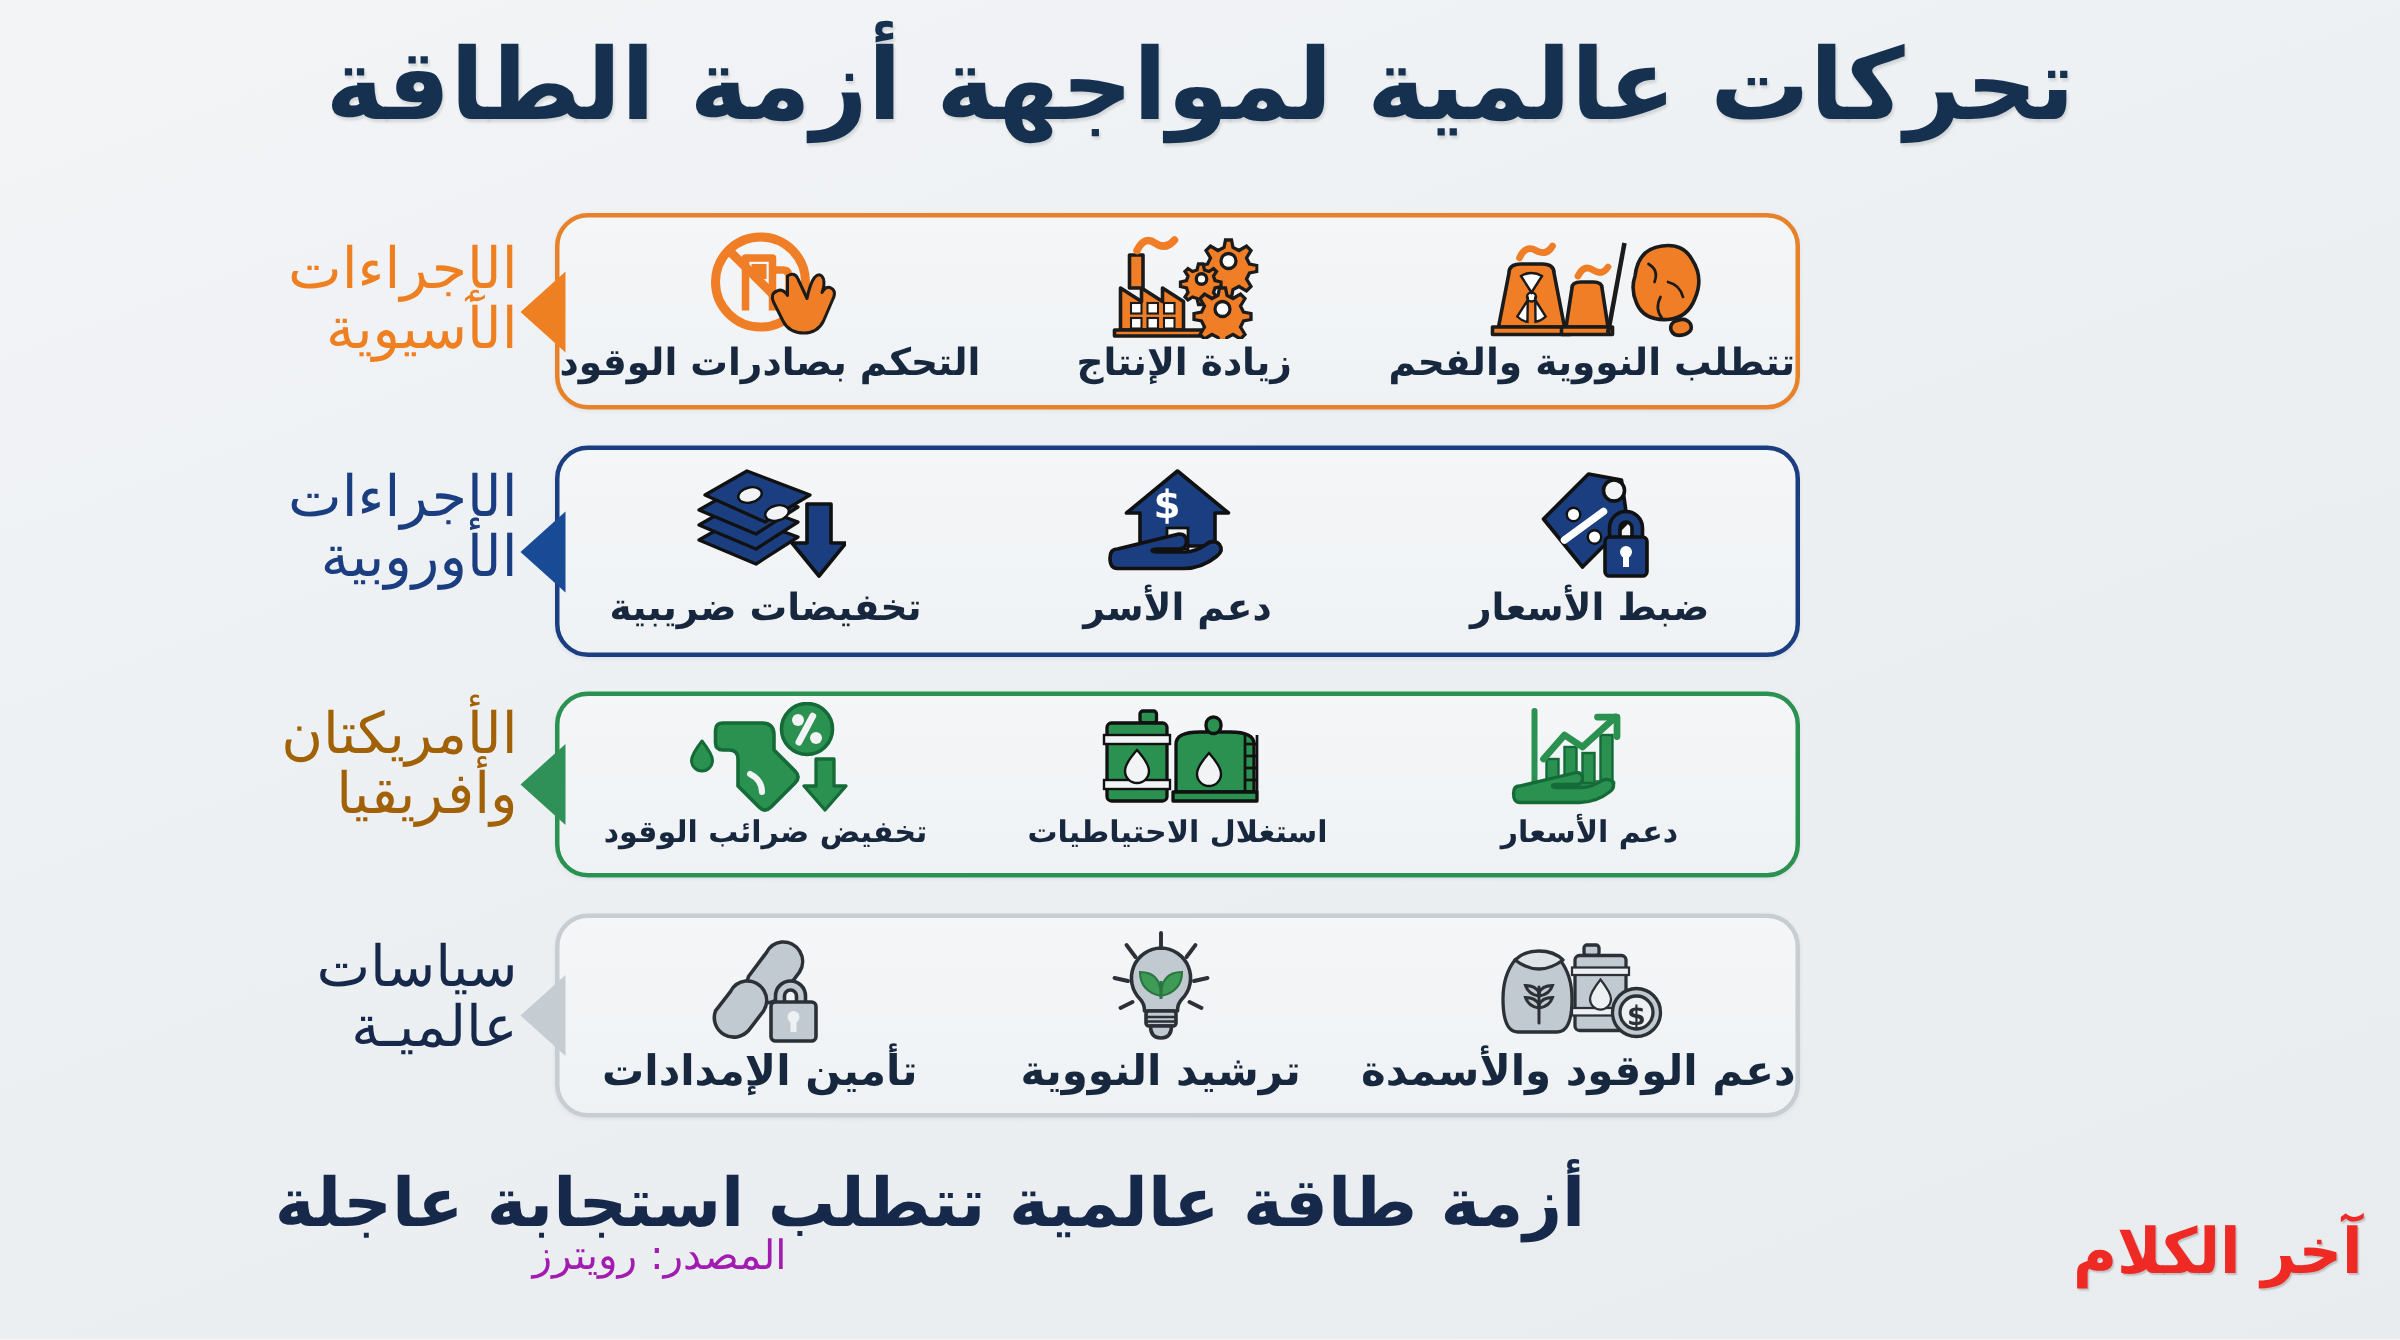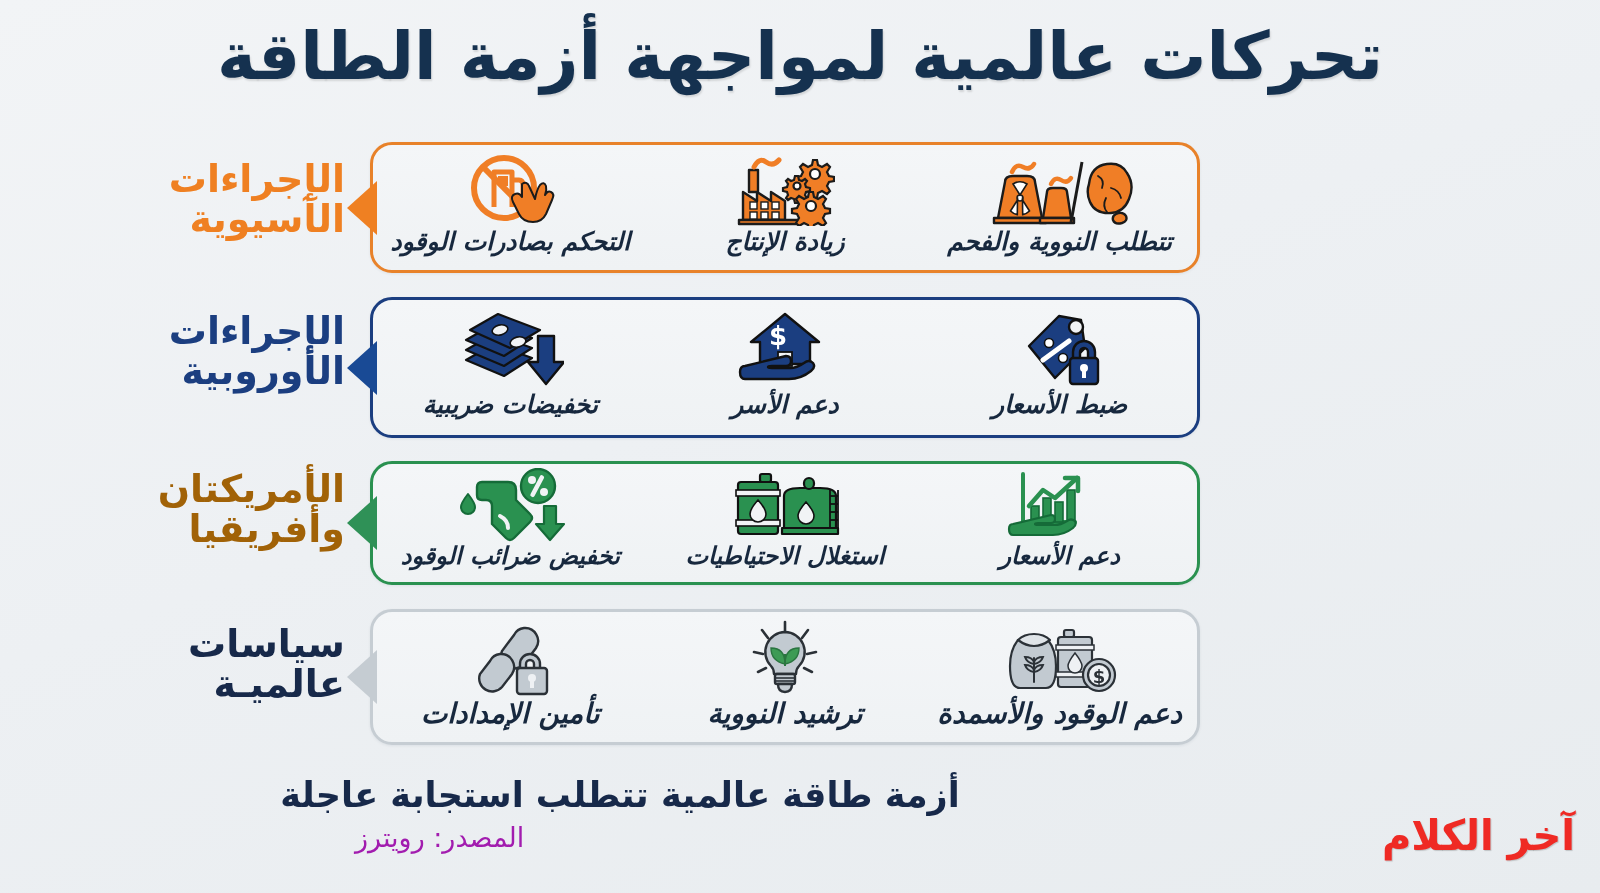--- a/index.html
+++ b/index.html
@@ -74,23 +74,22 @@
   .row-2 .icon-wrap { height: 82px; }
   .row-4 .icon-wrap { height: 78px; }
   .cell-label {
     font-size: 25px;
     font-weight: bold;
     color: #17283e;
     text-align: center;
     white-space: nowrap;
     line-height: 1;
     margin-top: 2px;
-    font-style: italic;
-  }
-  .row-3 .cell-label { font-size: 24px; }
+  }
+  .row-3 .cell-label { font-size: 20px; }
   .row-4 .cell-label { font-size: 28px; }
 
   
   .arrow {
     position: absolute;
     top: 50%;
     transform: translateY(-50%);
     left: -26px;
     width: 0; height: 0;
     border-top: 27px solid transparent;
@@ -101,39 +100,39 @@
   .arrow-3 { border-right: 30px solid #2f9157; }
   .arrow-4 { border-right: 30px solid #c5ccd2; }
 
   
   .cat {
     position: absolute;
     left: 0;
     width: 360px;
     text-align: right;
     padding-right: 0;
-    font-weight: bold;
+    font-weight: normal;
     font-size: 38px;
     line-height: 1.05;
     letter-spacing: -0.5px;
   }
   .cat-inner { display: block; padding-right: 15px; }
   .cat-1 { top: 160px; color: #ef8022; }
   .cat-2 { top: 312px; color: #1b3e80; }
   .cat-3 { top: 470px; color: #a16207; }
   .cat-4 { top: 625px; color: #17294a; }
 
   
   .caption {
     position: absolute;
     top: 775px;
     left: 0;
     width: 1240px;
     text-align: center;
-    font-size: 35px;
+    font-size: 45px;
     font-weight: bold;
     color: #17294a;
     white-space: nowrap;
   }
   .source {
     position: absolute;
     top: 822px;
     left: 355px;
     font-size: 27px;
     color: #a21caf;

